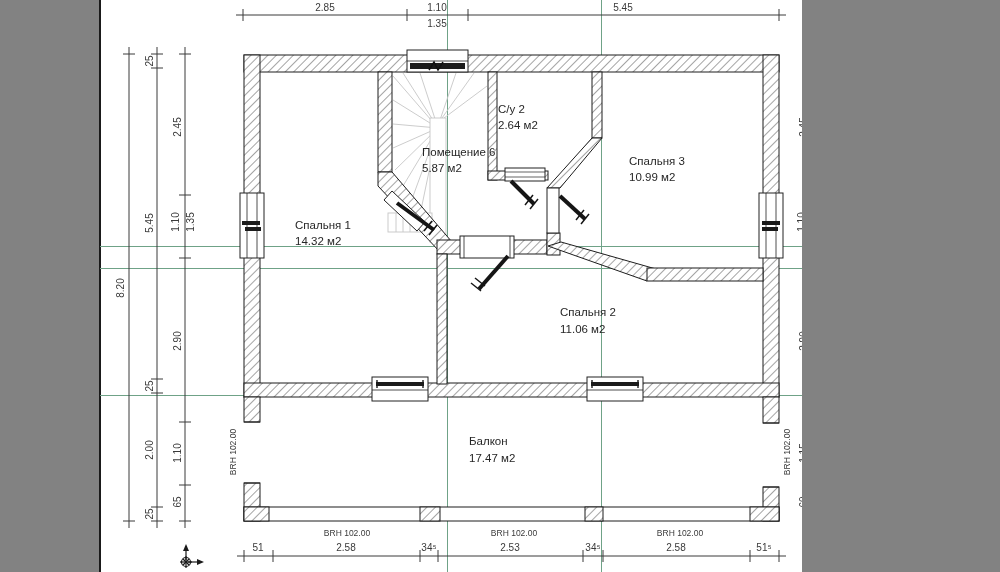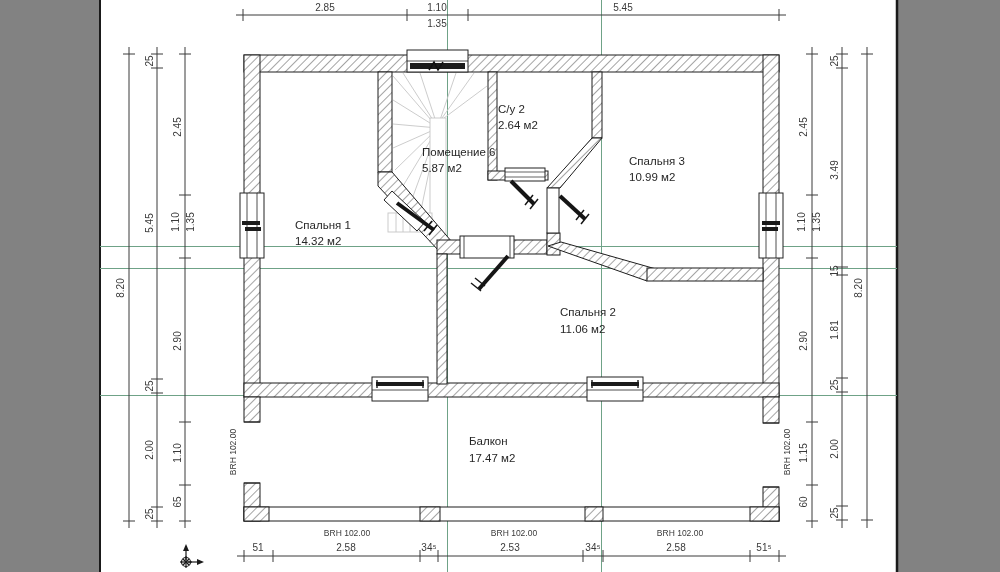--- a/index.html
+++ b/index.html
@@ -1,16 +1,16 @@
 <!DOCTYPE html>
 <html><head>
 <meta charset="utf-8">
 <style>
   html,body{margin:0;padding:0;background:#828282;}
-  .stage{width:1000px;height:572px;position:relative;overflow:hidden;}
+  .stage{width:802px;height:572px;position:relative;overflow:hidden;}
   svg{display:block;font-family:"Liberation Sans", sans-serif;}
   .dim{font-size:10px;fill:#3a3a3a;}
   .dimsup{font-size:10px;fill:#3a3a3a;}
   .room{font-size:11.5px;fill:#262626;}
   .brh{font-size:8.5px;fill:#3a3a3a;}
 </style>
 </head>
 <body>
 
 <div class="stage">

